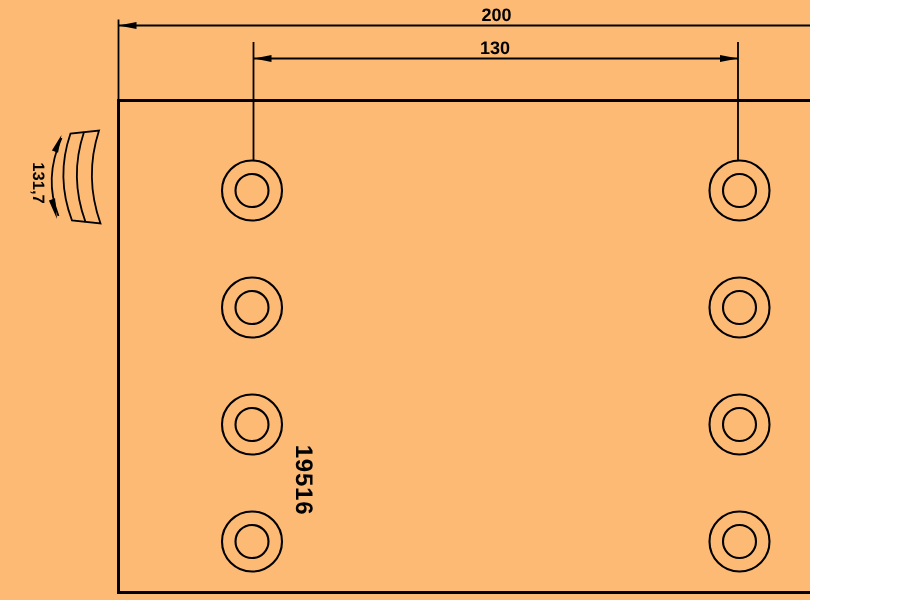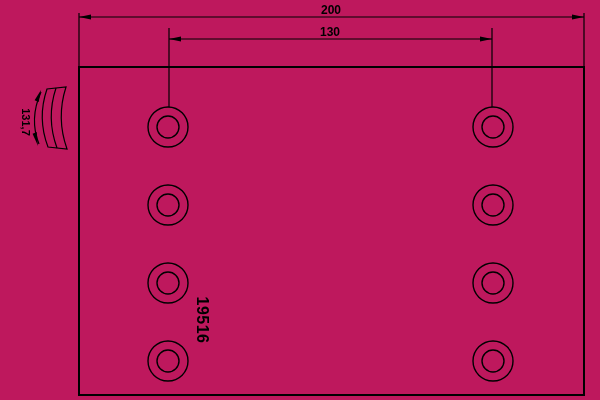--- a/index.html
+++ b/index.html
@@ -1,16 +1,16 @@
 <!DOCTYPE html>
 <html><head>
 <meta charset="utf-8">
 <style>
   html,body{margin:0;padding:0;background:#ffffff;}
-  .canvas{position:relative;width:600px;height:400px;background:#be185d;overflow:hidden;}
+  .canvas{position:relative;width:540px;height:400px;background:#fdba74;overflow:hidden;}
   svg{display:block;}
   .lw{stroke:#000000;fill:none;}
   .thick{stroke-width:2;}
   .thin{stroke-width:1.2;}
   .hole{stroke-width:1.4;}
   .arrow{fill:#000000;stroke:none;}
   text{font-family:"Liberation Sans", sans-serif;font-weight:bold;fill:#000000;}
   .dimtext{font-size:12px;}
   .arctext{font-size:11px;}
   .parttext{font-size:16px;letter-spacing:0.5px;}

